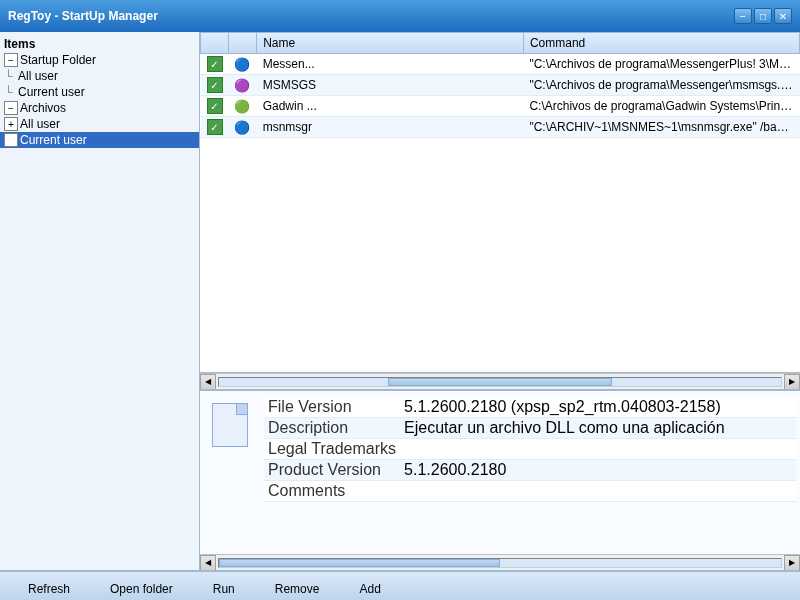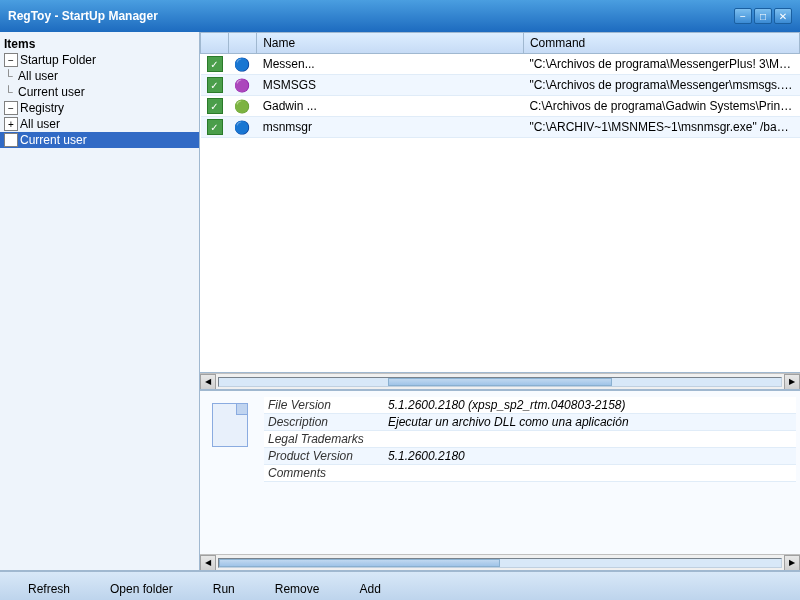--- a/index.html
+++ b/index.html
@@ -227,22 +227,21 @@
       border-bottom: 1px solid #8aabe0;
     }
 
     .detail-info {
       flex: 1;
       overflow: hidden;
       padding: 6px 4px;
     }
     .detail-table {
       width: 100%;
-      font-size: 12px;
-      font-style: italic;
+      font-size: 16px;
     }
     .detail-table td {
       padding: 1px 4px;
       vertical-align: top;
     }
     .detail-label {
       color: #333;
       font-weight: normal;
       white-space: nowrap;
       width: 120px;
@@ -299,21 +298,21 @@
         <span class="tree-connector">└</span>
         <span>All user</span>
       </div>
       <div class="tree-item indent2">
         <span class="tree-connector">└</span>
         <span>Current user</span>
       </div>
 
       <div class="tree-item indent1">
         <span class="tree-expander">−</span>
-        <span>Registry</span>
+        <span>Archivos</span>
       </div>
       <div class="tree-item indent2">
         <span class="tree-expander">+</span>
         <span>All user</span>
       </div>
       <div class="tree-item indent2 selected">
         <span class="tree-expander">+</span>
         <span>Current user</span>
       </div>
     </div>

